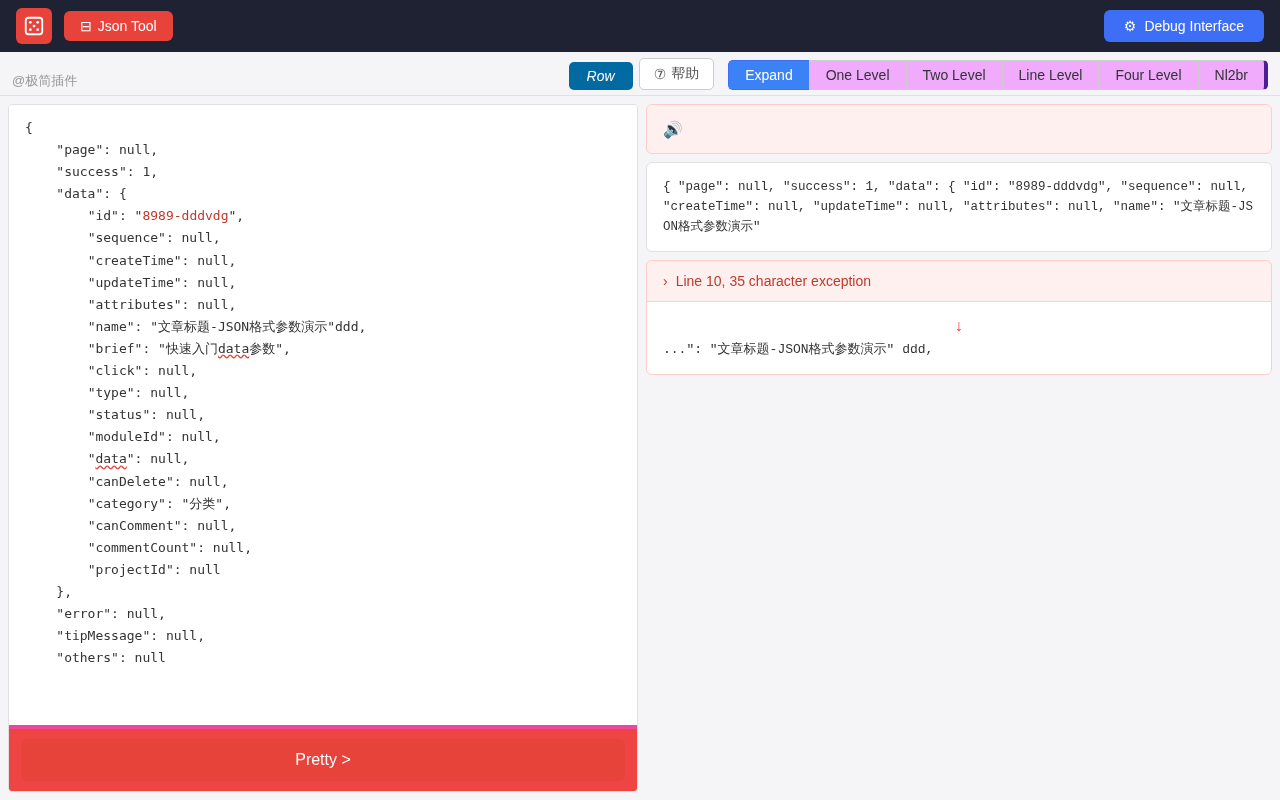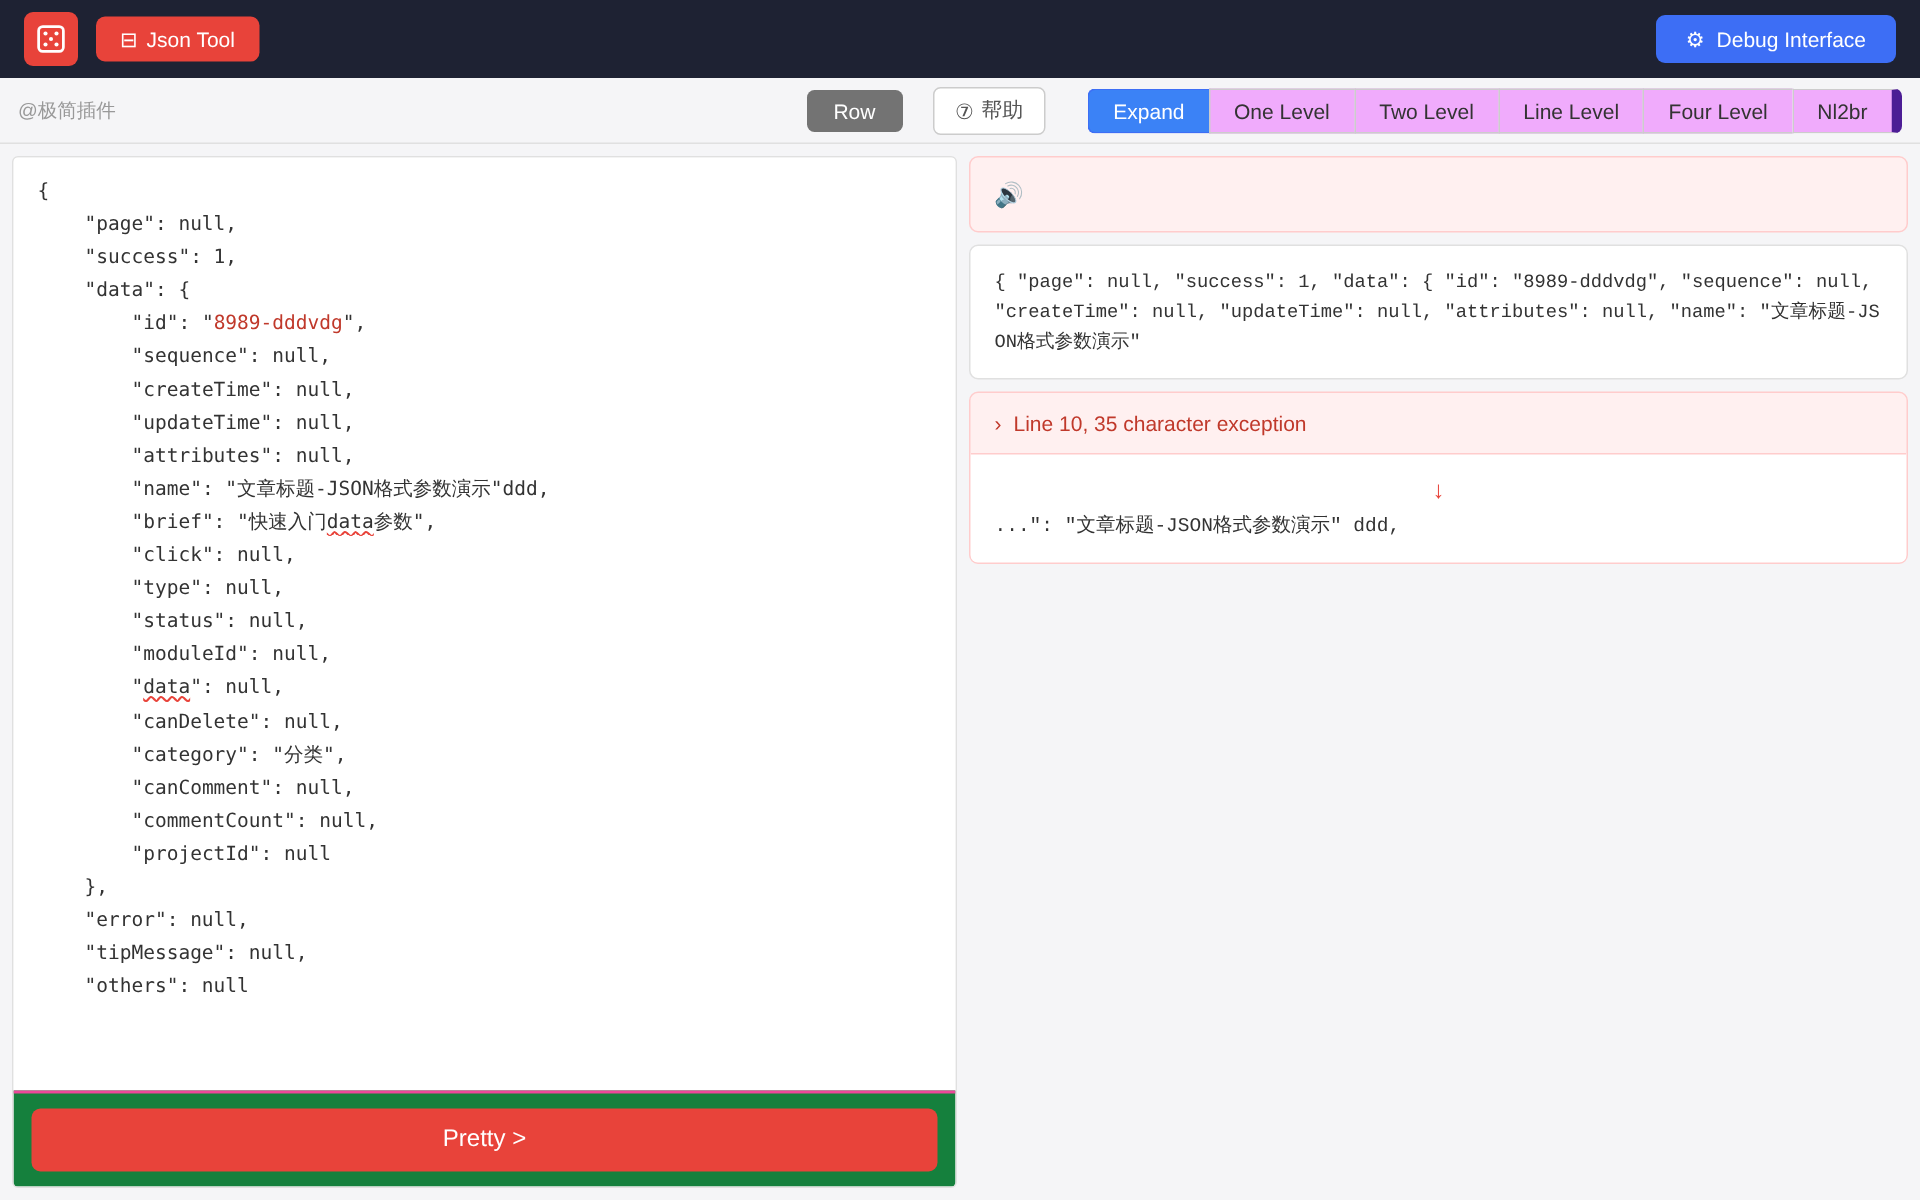--- a/index.html
+++ b/index.html
@@ -72,27 +72,28 @@
       padding: 0 12px;
       gap: 8px;
       border-bottom: 1px solid #e0e0e0;
     }
     .watermark {
       color: #999;
       font-size: 13px;
       margin-right: auto;
     }
     .row-btn {
-      background: #737373;
+      background: #0369a1;
       color: white;
       border: none;
       padding: 6px 18px;
       border-radius: 5px;
       font-size: 14px;
       cursor: pointer;
+      font-style: italic;
     }
     .help-btn {
       background: white;
       color: #555;
       border: 1px solid #ccc;
       padding: 6px 14px;
       border-radius: 5px;
       font-size: 14px;
       cursor: pointer;
       display: flex;
@@ -109,21 +110,21 @@
     .tab-btn {
       background: #f0abfc;
       color: #333;
       border: 1px solid #ccc;
       padding: 6px 16px;
       font-size: 14px;
       cursor: pointer;
       border-right: none;
     }
     .tab-btn:first-child { border-radius: 5px 0 0 5px; }
-    .tab-btn:last-child { border-radius: 0 5px 5px 0; border-right: 7px solid #4c1d95; }
+    .tab-btn:last-child { border-radius: 0 5px 5px 0; border-right: 4px solid #4c1d95; }
     .tab-btn.active {
       background: #3b82f6;
       color: white;
       border-color: #3d6ef5;
     }
 
     
     .main {
       display: flex;
       height: calc(800px - 52px - 44px);
@@ -163,22 +164,22 @@
     }
     .highlight-underline {
       text-decoration: underline;
       text-decoration-color: #e8433a;
       text-decoration-style: wavy;
     }
 
     
     .pretty-btn-container {
       padding: 10px 12px;
-      background: #15803d;
-      border-top: 2px solid #ec4899;
+      background: #ef4444;
+      border-top: 4px solid #ec4899;
     }
     .pretty-btn {
       width: 100%;
       background: #e8433a;
       color: white;
       border: none;
       padding: 12px;
       border-radius: 6px;
       font-size: 16px;
       cursor: pointer;
@@ -254,23 +255,23 @@
       color: #e8433a;
       font-size: 16px;
       display: block;
       text-align: center;
       margin: 4px 0;
     }
 
     
     .subheader-row {
       display: flex;
-      align-items: center;
+      align-items: flex-end;
       width: 100%;
-      gap: 20px;
+      gap: 6px;
     }
   </style>
 </head>
 <body>
 
 <div class="header">
   <div class="header-left">
     <div class="logo-icon">
       <svg viewBox="0 0 24 24" fill="white">
         <rect x="3" y="3" width="18" height="18" rx="3" ry="3" fill="none" stroke="white" stroke-width="2"></rect>

